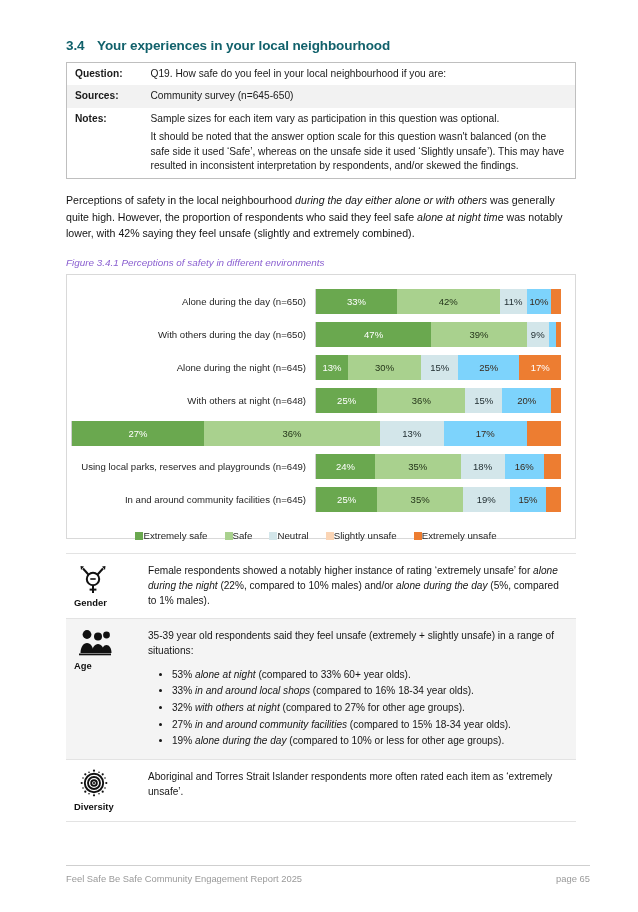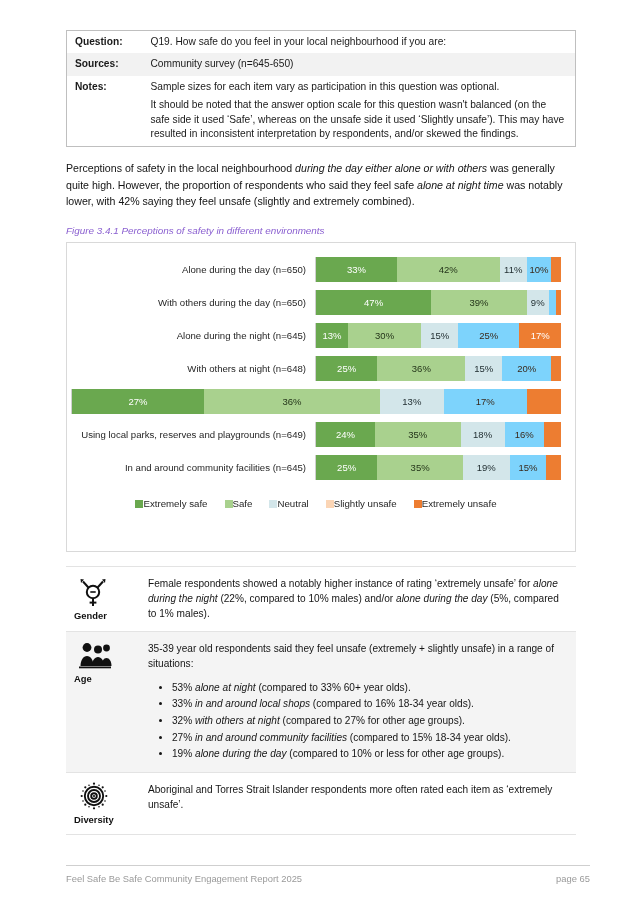--- a/index.html
+++ b/index.html
@@ -63,21 +63,21 @@
     font-style: italic;
     color: #8a5fd0;
     margin: 15px 0 6px 0;
   }
 
   
   .chart-box {
     border: 1px solid #d9d9d9;
     background: #ffffff;
     padding: 10px 14px 8px 4px;
-    height: 310px;
+    height: 265px;
     position: relative;
   }
   .chart-rows { position: relative; }
   .chart-row {
     display: flex;
     align-items: center;
     height: 33px;
     margin-bottom: 0px;
   }
   .cat-label {
@@ -168,20 +168,24 @@
     justify-content: space-between;
     font-size: 9.4px;
     color: #9a9a9a;
   }
 </style>
 </head>
 <body>
 
 <div class="page">
 
+  <h2 class="section-heading">
+    <span class="num">3.4</span>
+    <span>Your experiences in your local neighbourhood</span>
+  </h2>
 
   <table class="meta-table">
     <tbody>
       <tr>
         <td class="label">Question:</td>
         <td class="value">
           <p>Q19. How safe do you feel in your local neighbourhood if you are:</p>
         </td>
       </tr>
       <tr class="shade">

